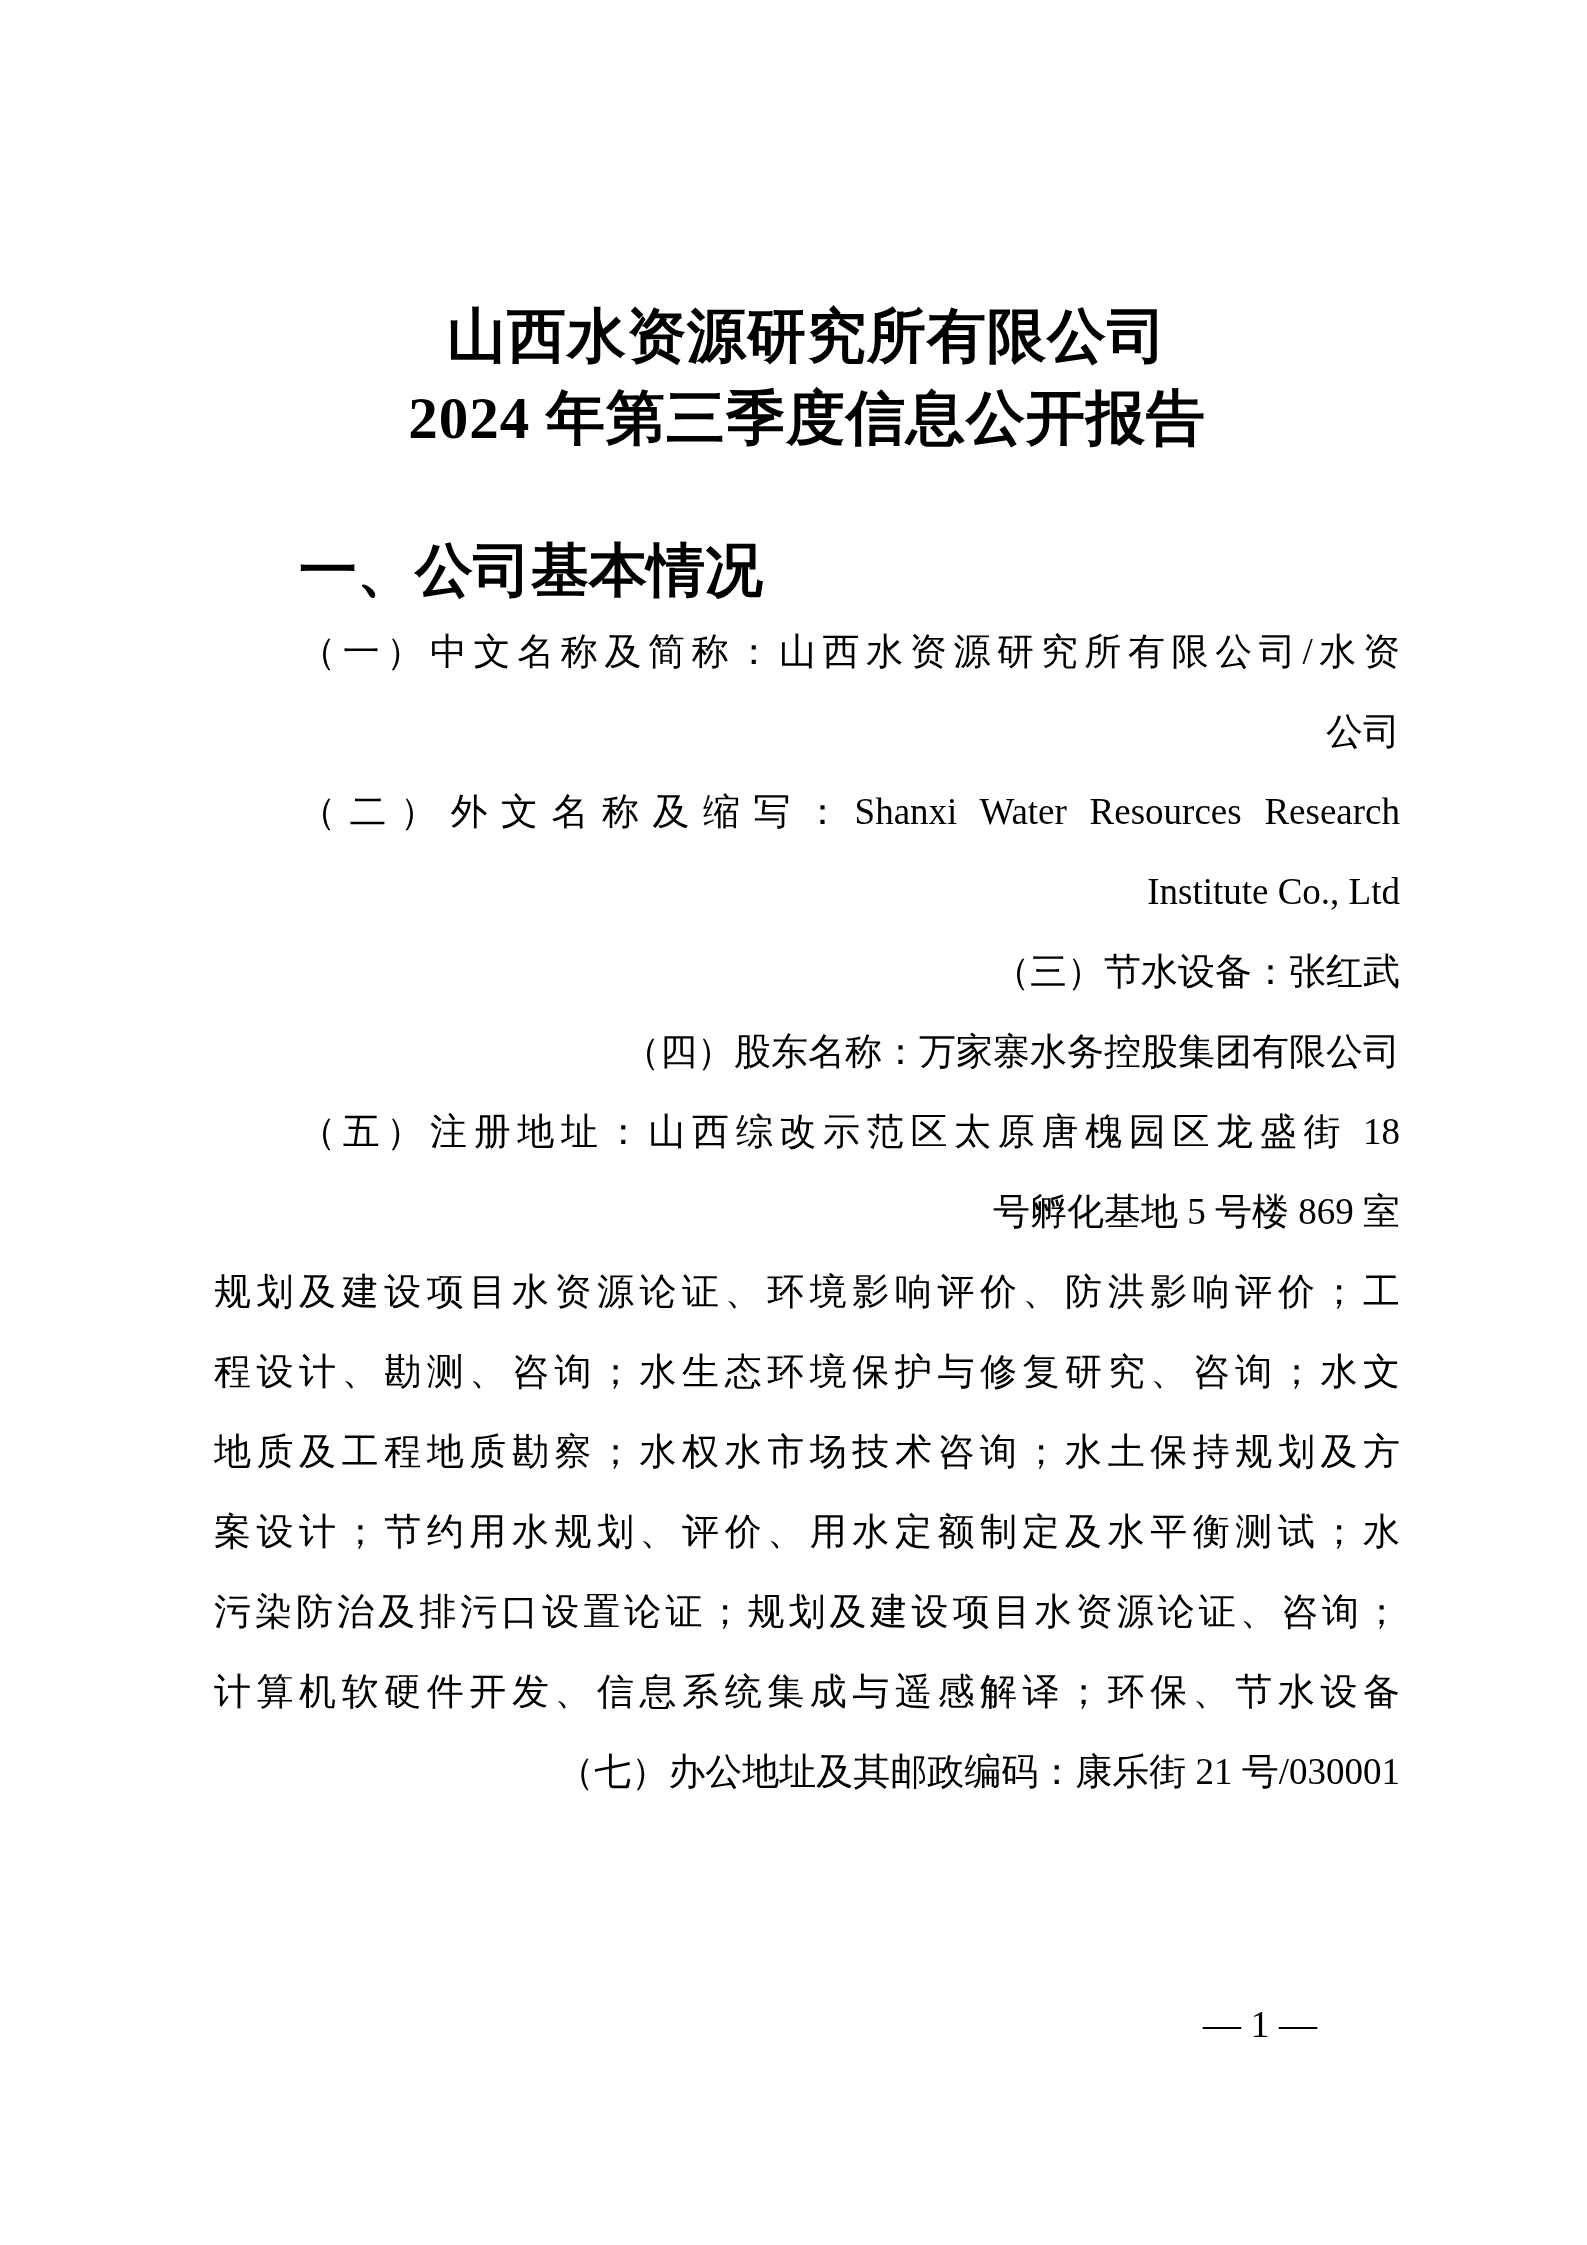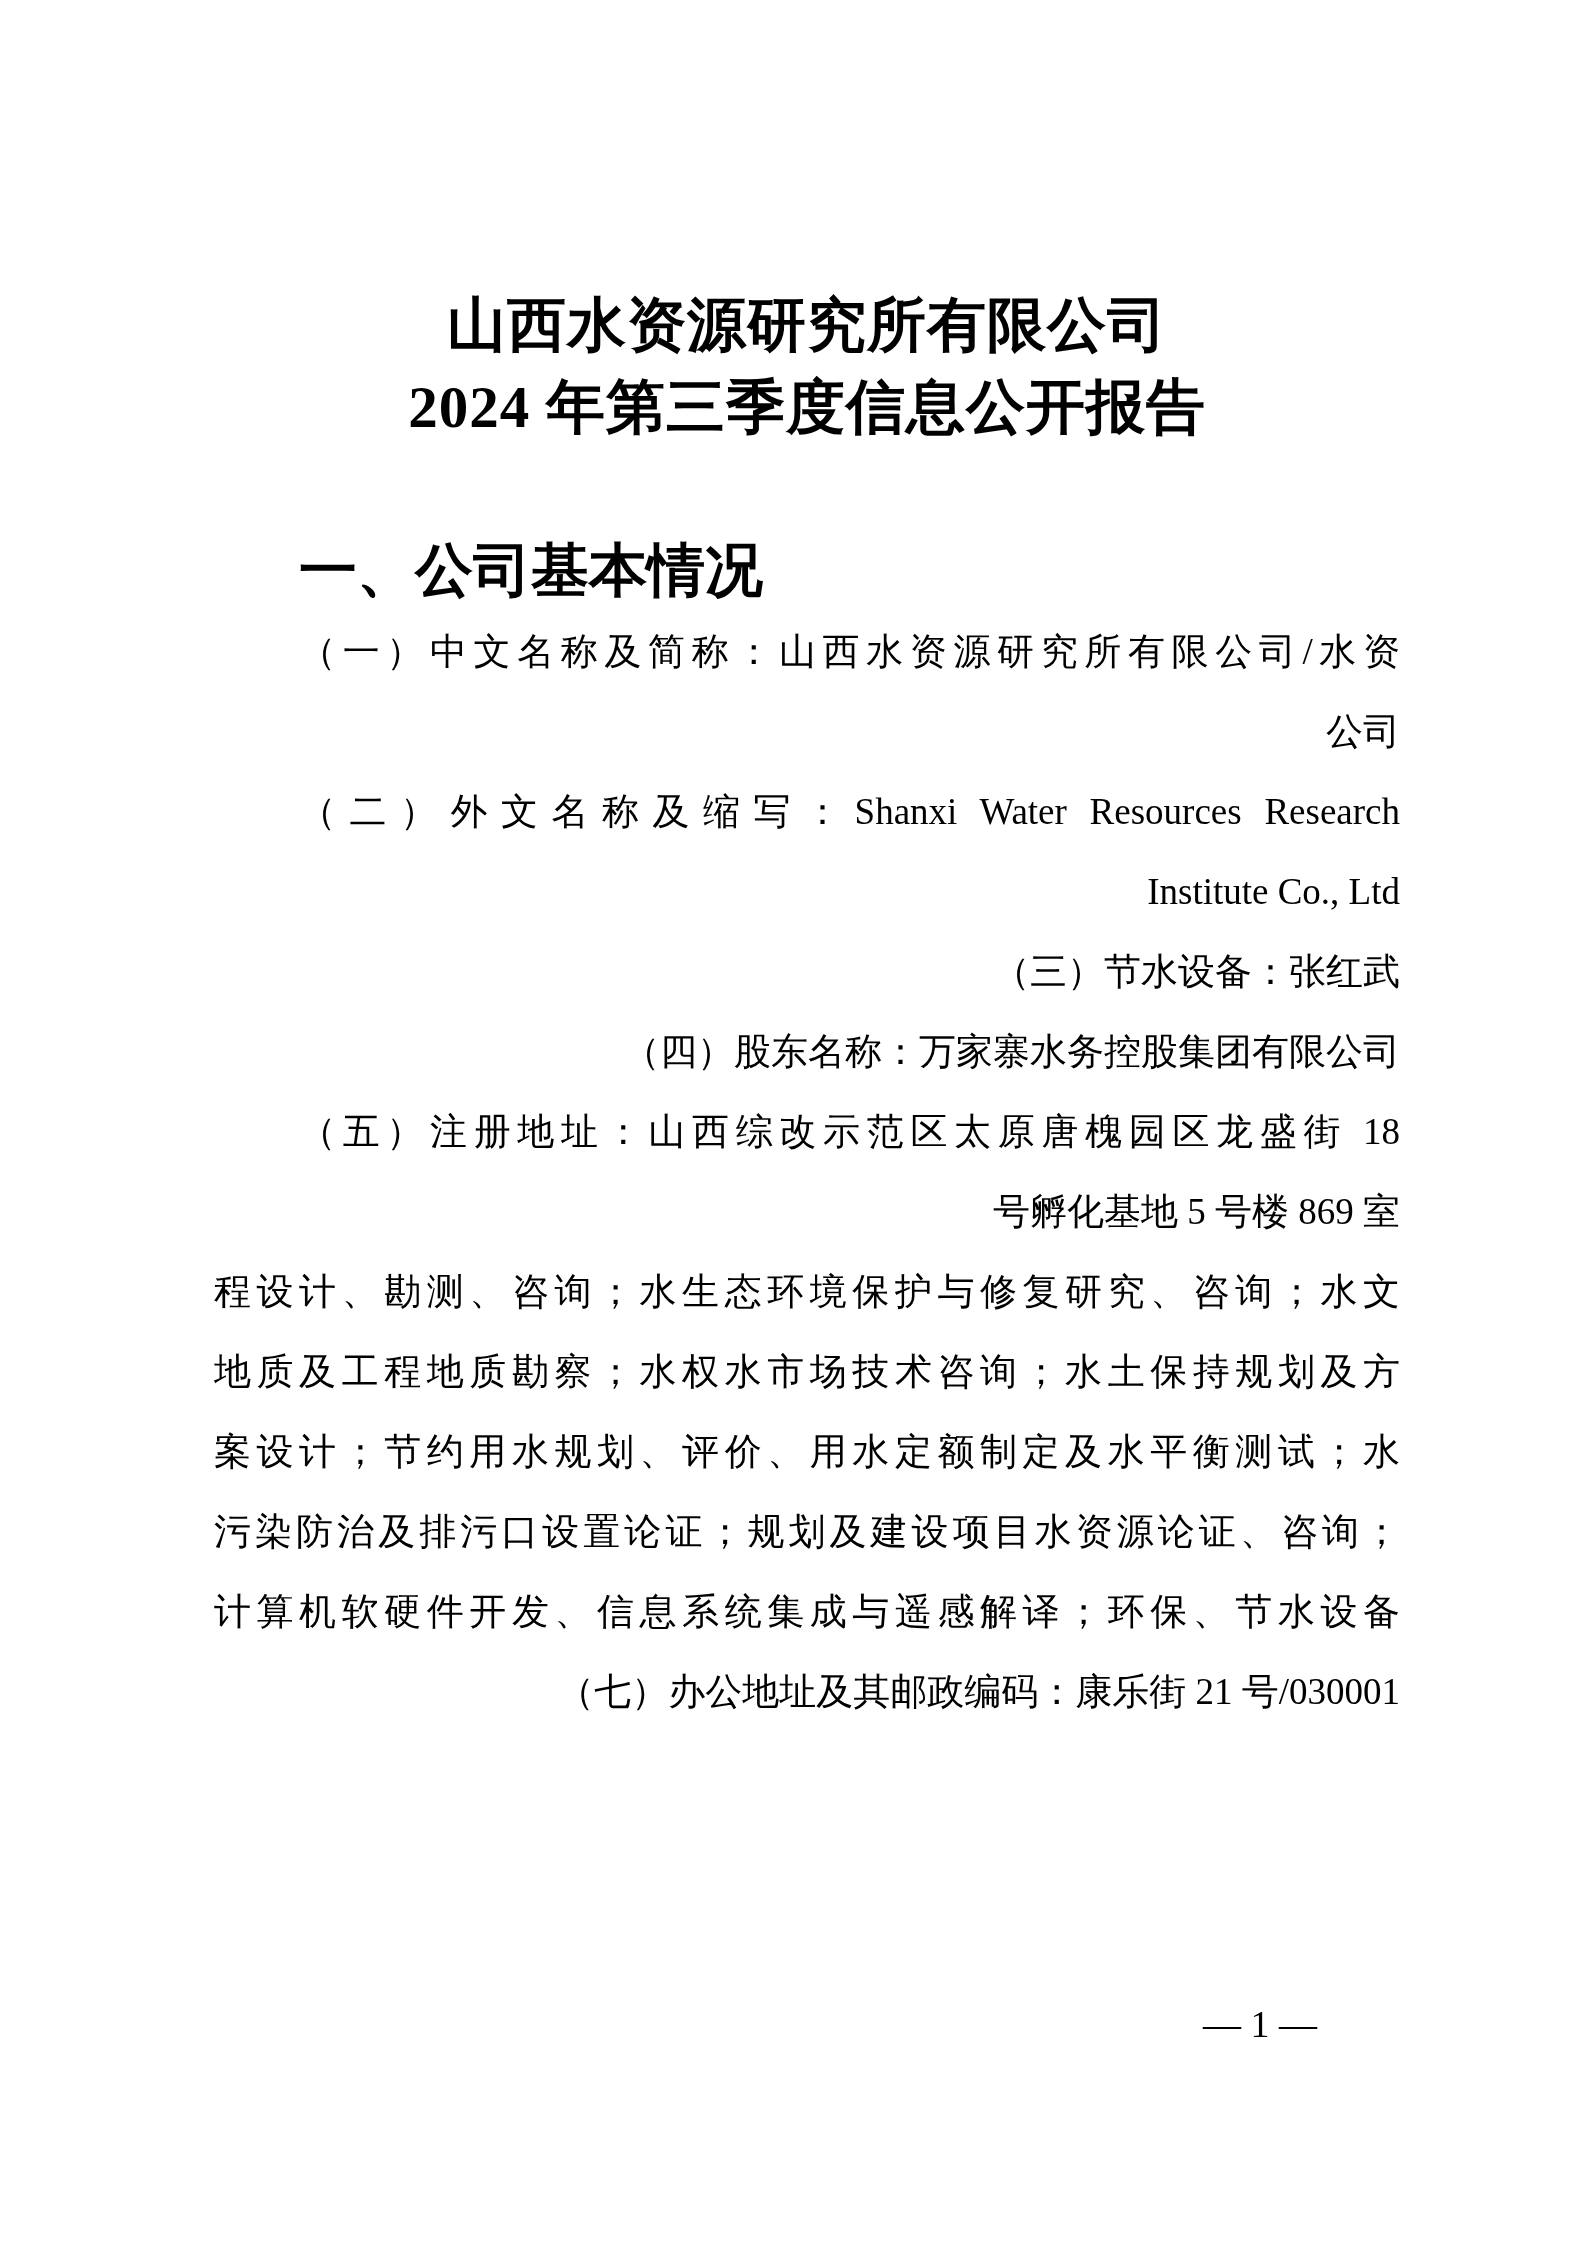--- a/index.html
+++ b/index.html
@@ -12,21 +12,21 @@
     width: 1587px;
     height: 2245px;
     background: #ffffff;
     color: #000000;
     font-family: "Liberation Serif", serif;
     overflow: hidden;
   }
   .title-block {
     position: absolute;
     left: 214px;
-    top: 284px;
+    top: 295px;
     width: 1186px;
     text-align: center;
     font-family: "Liberation Serif", serif;
     font-weight: bold;
     font-size: 59px;
     line-height: 82px;
     letter-spacing: 1px;
     white-space: nowrap;
   }
   .section-heading {
@@ -85,20 +85,21 @@
 
   <div class="body-block">
     <div class="line indent fill">（一）中文名称及简称：山西水资源研究所有限公司/水资</div>
     <div class="line">公司</div>
     <div class="line indent fill">（二）外文名称及缩写：Shanxi Water Resources Research</div>
     <div class="line">Institute Co., Ltd</div>
     <div class="line indent">（三）节水设备：张红武</div>
     <div class="line indent">（四）股东名称：万家寨水务控股集团有限公司</div>
     <div class="line indent fill">（五）注册地址：山西综改示范区太原唐槐园区龙盛街 18</div>
     <div class="line">号孵化基地 5 号楼 869 室</div>
+    <div class="line fill">规划及建设项目水资源论证、环境影响评价、防洪影响评价；工</div>
     <div class="line fill">程设计、勘测、咨询；水生态环境保护与修复研究、咨询；水文</div>
     <div class="line fill">地质及工程地质勘察；水权水市场技术咨询；水土保持规划及方</div>
     <div class="line fill">案设计；节约用水规划、评价、用水定额制定及水平衡测试；水</div>
     <div class="line fill">污染防治及排污口设置论证；规划及建设项目水资源论证、咨询；</div>
     <div class="line fill">计算机软硬件开发、信息系统集成与遥感解译；环保、节水设备</div>
     <div class="line indent">（七）办公地址及其邮政编码：康乐街 21 号/030001</div>
   </div>
 
   <div class="page-number">— 1 —</div>
 

